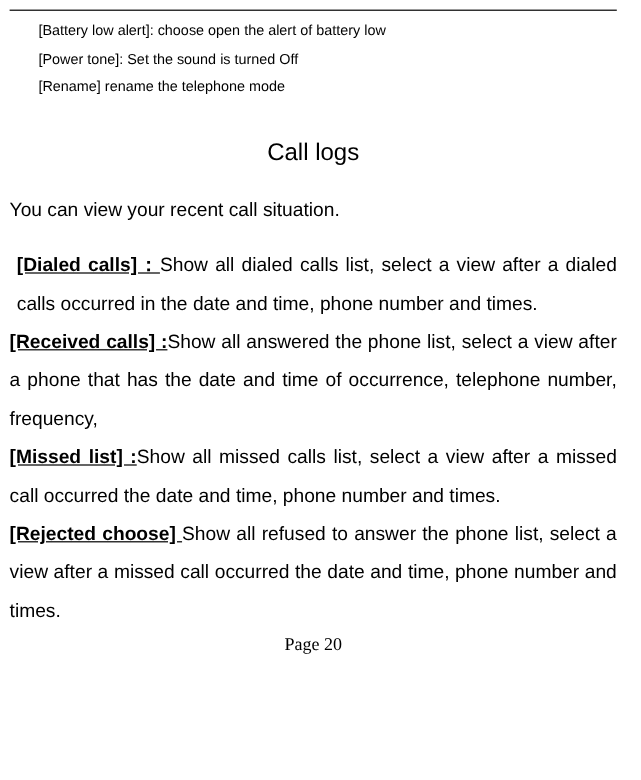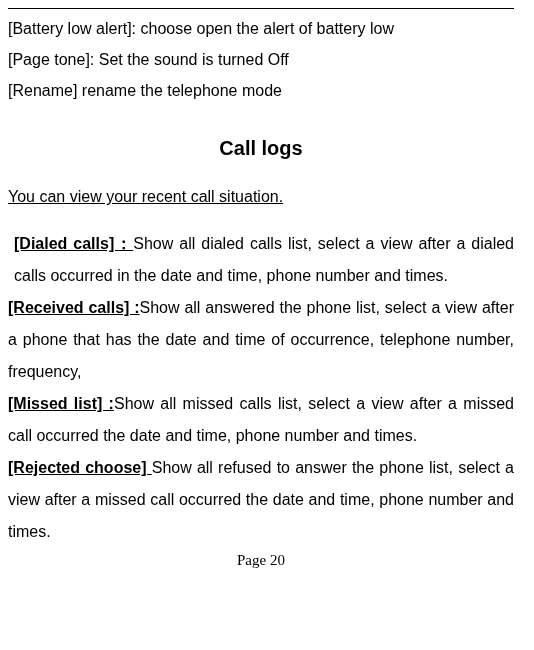--- a/index.html
+++ b/index.html
@@ -15,39 +15,39 @@
       color: #000000;
       padding: 8px 20px 8px 8px;
       position: relative;
     }
     .hr-top {
       border: none;
       border-top: 1px solid #000;
       margin-bottom: 6px;
     }
     .option-line {
-      font-size: 16px;
+      font-size: 12px;
       line-height: 1.8;
       margin-bottom: 2px;
+      margin-left: 24px;
     }
     .option-label {
       display: inline;
     }
     .section-heading {
       font-size: 20px;
-      font-weight: bold;
+      font-weight: normal;
       text-align: center;
       margin-top: 32px;
       margin-bottom: 24px;
     }
     .intro-text {
       font-size: 16px;
       line-height: 1.6;
       margin-bottom: 18px;
-      text-decoration: underline;
     }
     .call-section {
       font-size: 16px;
       line-height: 2.0;
       text-align: justify;
       margin-bottom: 0;
     }
     .call-label {
       font-weight: bold;
       text-decoration: underline;
@@ -65,21 +65,21 @@
 </head>
 <body>
 
 <hr class="hr-top">
 
 <div class="option-line">
   <span class="option-label">[Battery low alert]:</span><span>   choose open the alert of battery low</span>
 </div>
 
 <div class="option-line">
-  <span class="option-label">[Page tone]:</span><span> Set the sound is turned Off</span>
+  <span class="option-label">[Power tone]:</span><span> Set the sound is turned Off</span>
 </div>
 
 <div class="option-line">
   <span>[</span><span style="font-weight:normal">Rename</span><span>]</span><span> rename the telephone mode</span>
 </div>
 
 <h2 class="section-heading">Call logs</h2>
 
 <p class="intro-text">You can view your recent call situation.</p>
 

